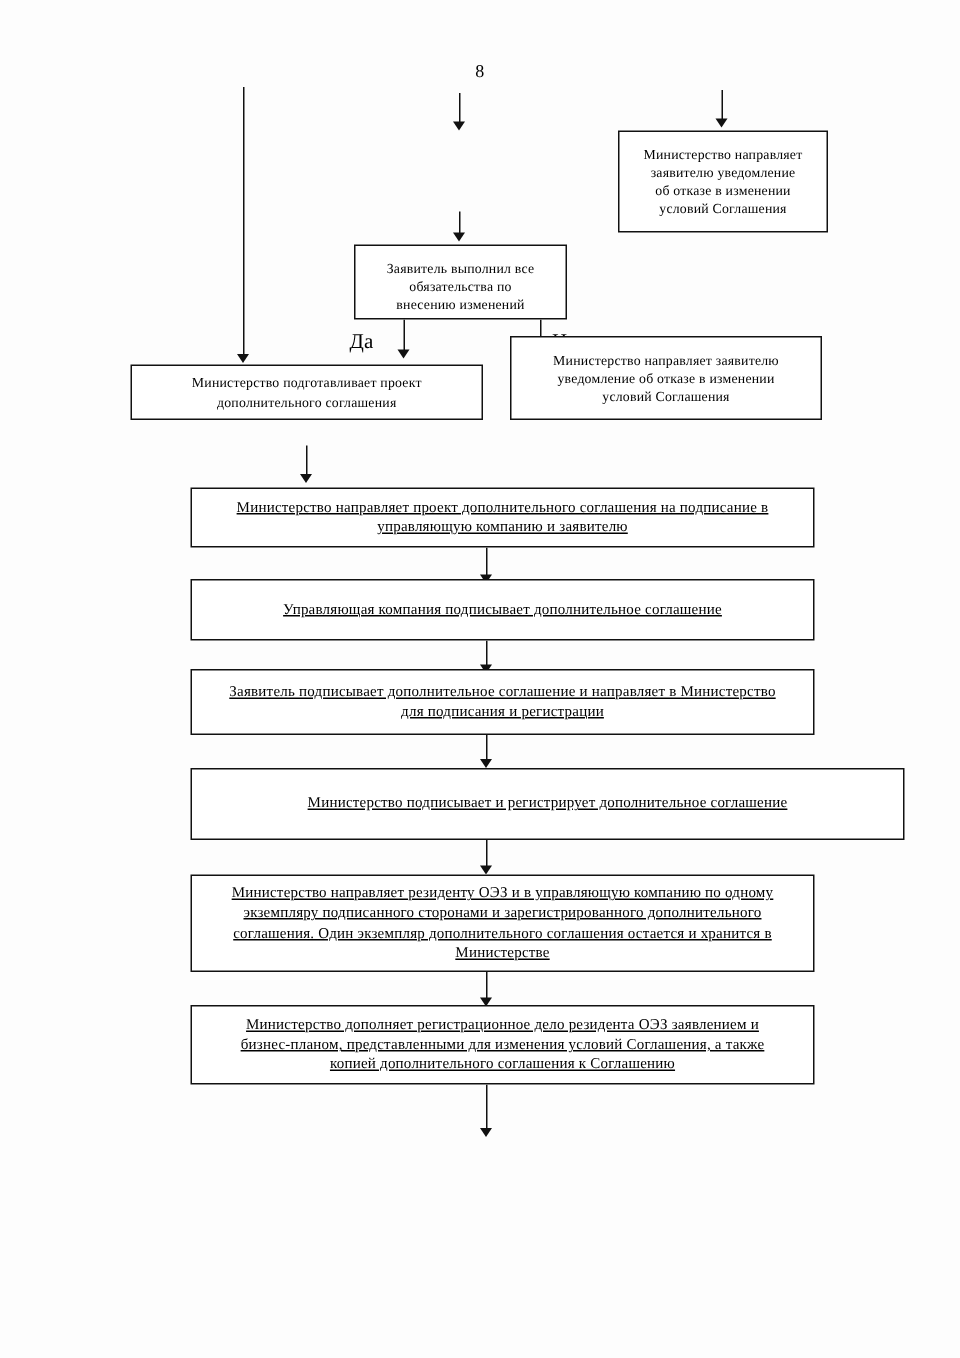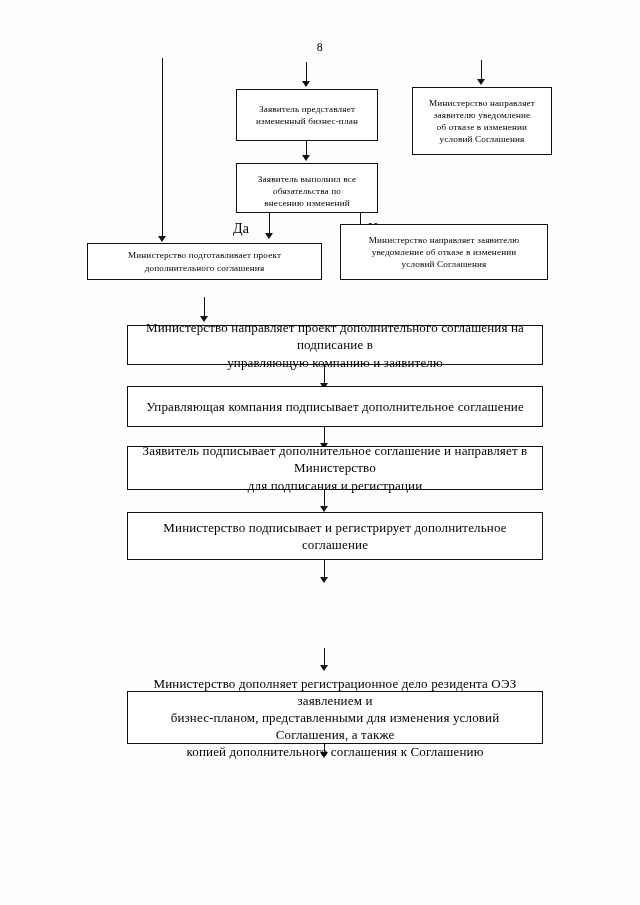--- a/index.html
+++ b/index.html
@@ -48,21 +48,21 @@
     line-height: 1.32;
     font-size: 9.2px;
     letter-spacing: 0.15px;
   }
   .node .txt {
     display: block;
     width: 100%;
     white-space: pre-line;
   }
 
-  .node.wide { font-size: 13px; }
+  .node.wide { font-size: 10px; text-decoration: underline; }
 
   
   .vline {
     position: absolute;
     width: 1.4px;
     background: #111111;
   }
   .arrowhead {
     position: absolute;
     width: 0;
@@ -119,24 +119,20 @@
 
   <div class="vline" style="left:324px; top:560px; height:18px;"></div>
   <div class="arrowhead" style="left:320px; top:577px;"></div>
 
   <div class="vline" style="left:324px; top:648px; height:18px;"></div>
   <div class="arrowhead" style="left:320px; top:665px;"></div>
 
   <div class="vline" style="left:324px; top:723px; height:30px;"></div>
   <div class="arrowhead" style="left:320px; top:752px;"></div>
 
-  <div class="node" style="left:236px; top:89px; width:142px; height:52px;">
-    <span class="txt">Заявитель представляет
-измененный бизнес-план</span>
-  </div>
 
   <div class="node" style="left:412px; top:87px; width:140px; height:68px;font-family:Liberation Serif, serif;">
     <span class="txt">Министерство направляет
 заявителю уведомление
 об отказе в изменении
 условий Соглашения</span>
   </div>
 
   <div class="node" style="left:236px; top:163px; width:142px; height:50px;align-items:flex-end;">
     <span class="txt">Заявитель выполнил все
@@ -162,24 +158,30 @@
 
   <div class="node wide" style="left:127px; top:386px; width:416px; height:41px;">
     <span class="txt">Управляющая компания подписывает дополнительное соглашение</span>
   </div>
 
   <div class="node wide" style="left:127px; top:446px; width:416px; height:44px;">
     <span class="txt">Заявитель подписывает дополнительное соглашение и направляет в Министерство
 для подписания и регистрации</span>
   </div>
 
-  <div class="node wide" style="left:127px; top:512px; width:416px; height:48px;">
+  <div class="node wide" style="left:127px; top:512px; width:476px; height:48px;">
     <span class="txt">Министерство подписывает и регистрирует дополнительное соглашение</span>
   </div>
 
+  <div class="node wide" style="left:127px; top:583px; width:416px; height:65px;">
+    <span class="txt">Министерство направляет резиденту ОЭЗ и в управляющую компанию по одному
+экземпляру подписанного сторонами и зарегистрированного дополнительного
+соглашения. Один экземпляр дополнительного соглашения остается и хранится в
+Министерстве</span>
+  </div>
 
-  <div class="node wide" style="left:127px; top:670px; width:416px; height:53px;margin-top:21px;">
+  <div class="node wide" style="left:127px; top:670px; width:416px; height:53px;">
     <span class="txt">Министерство дополняет регистрационное дело резидента ОЭЗ заявлением и
 бизнес-планом, представленными для изменения условий Соглашения, а также
 копией дополнительного соглашения к Соглашению</span>
   </div>
 
 </div>
 
 </body></html>

